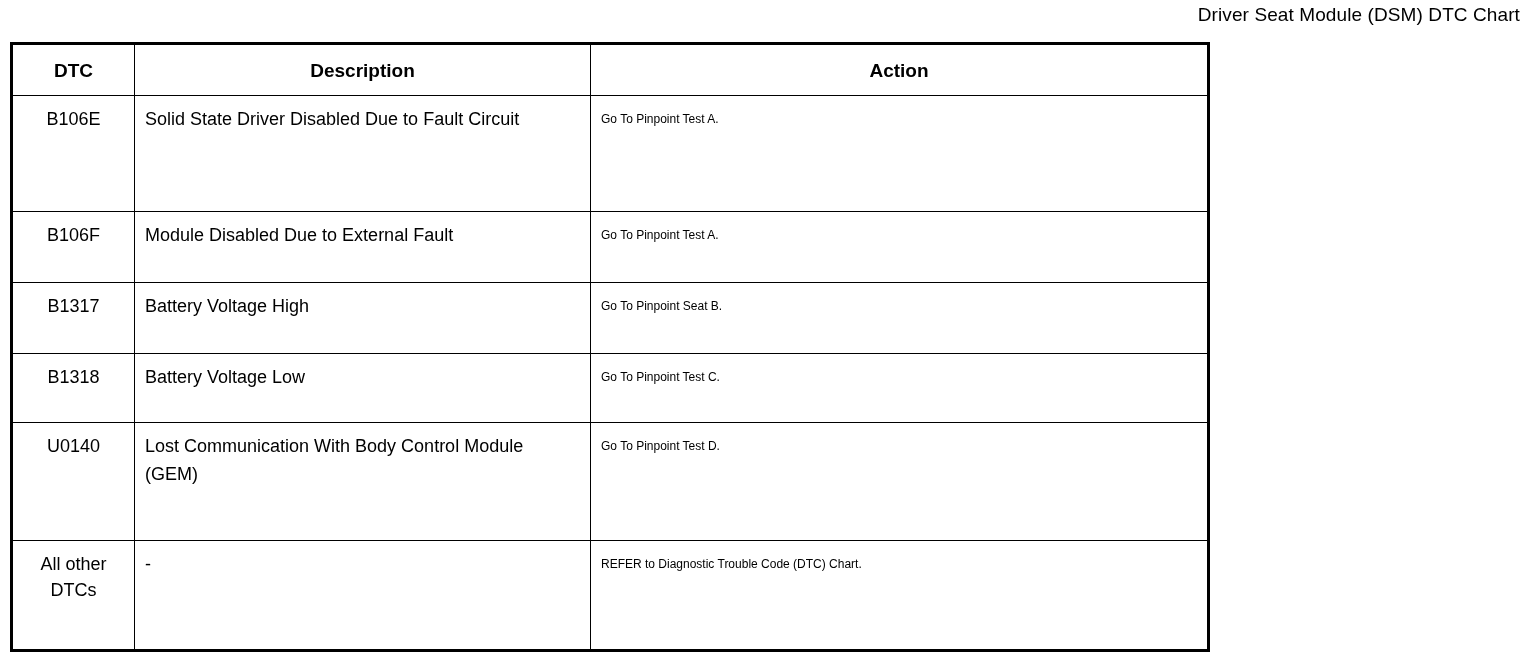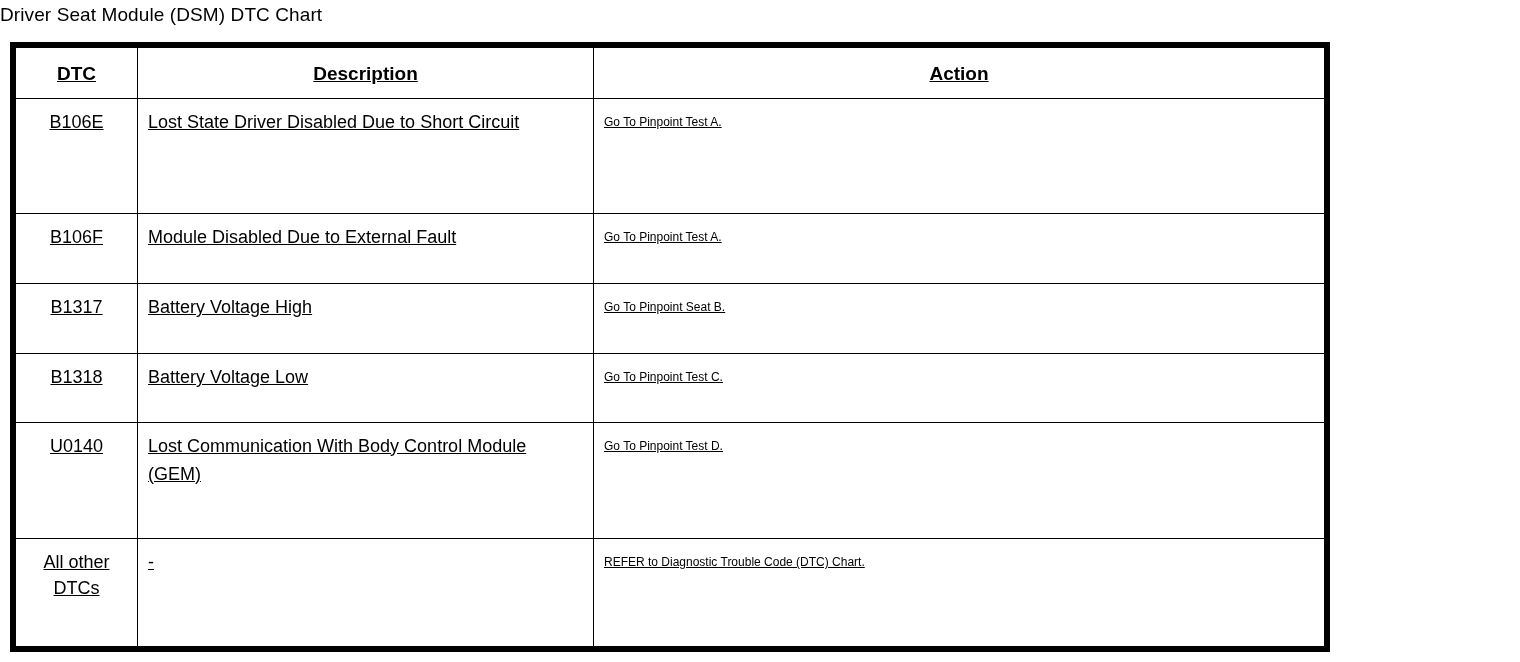--- a/index.html
+++ b/index.html
@@ -17,35 +17,34 @@
   .page {
     position: relative;
     width: 1520px;
     height: 662px;
   }
   .chart-title {
     position: absolute;
     top: 2px;
     left: 0;
     width: 1520px;
-    text-align: left;
+    text-align: right;
     font-size: 19px;
     line-height: 26px;
     letter-spacing: 0.1px;
     color: #000;
   }
   .table-wrap {
     position: absolute;
     left: 10px;
     top: 42px;
-    width: 1320px;
+    width: 1200px;
     height: 610px;
     box-sizing: border-box;
-    border: 5px solid #000000;
-    text-decoration: underline;
+    border: 2px solid #000000;
   }
   table.dtc {
     border-collapse: collapse;
     table-layout: fixed;
     width: 100%;
     height: 100%;
   }
   table.dtc col.c-dtc  { width: 122px; }
   table.dtc col.c-desc { width: 456px; }
   table.dtc col.c-act  { width: auto; }
@@ -122,21 +121,21 @@
           </th>
         </tr>
       </thead>
       <tbody>
 
         <tr class="row-b106e">
           <td>
             <div class="cell-dtc">B106E</div>
           </td>
           <td>
-            <div class="cell-desc">Lost State Driver Disabled Due to Short Circuit</div>
+            <div class="cell-desc">Solid State Driver Disabled Due to Fault Circuit</div>
           </td>
           <td>
             <div class="cell-act">Go To Pinpoint Test A.</div>
           </td>
         </tr>
 
         <tr class="row-b106f">
           <td>
             <div class="cell-dtc">B106F</div>
           </td>

